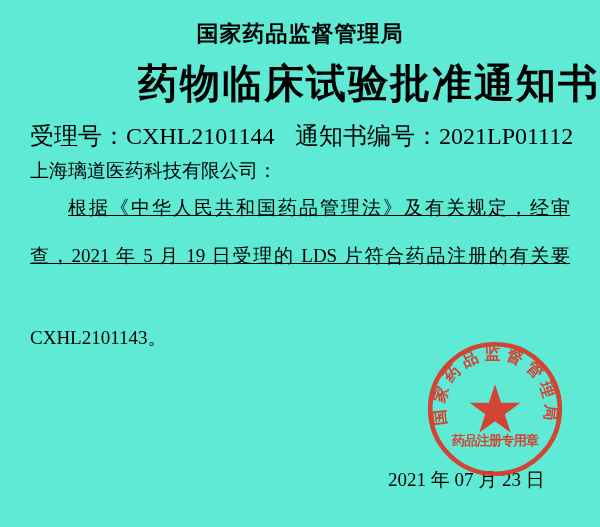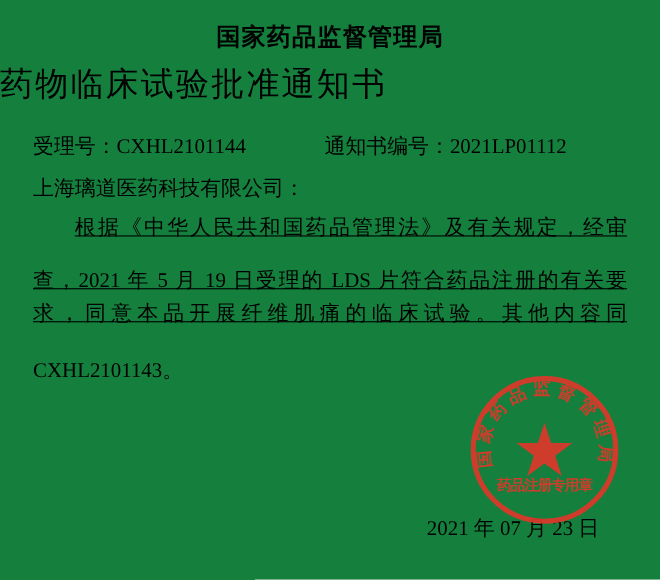--- a/index.html
+++ b/index.html
@@ -1,49 +1,49 @@
 <!DOCTYPE html>
 <html><head>
 <meta charset="utf-8">
 <style>
   html, body { margin: 0; padding: 0; background: #ffffff; }
   .page {
     position: relative;
     width: 600px;
     height: 527px;
-    background: #15803d;
+    background: #5eead4;
     color: #000000;
     font-family: "Liberation Serif", "DejaVu Serif", serif;
     overflow: hidden;
   }
   .agency {
     position: absolute;
     top: 19px; left: 0;
     width: 100%;
     text-align: center;
     font-family: "DejaVu Sans", "Liberation Sans", sans-serif;
     font-weight: bold;
     font-size: 22px;
     letter-spacing: 1px;
   }
   .doc-title {
     position: absolute;
     top: 56px; left: 0;
     width: 100%;
-    text-align: left;
-    font-weight: normal;
-    font-size: 30px;
+    text-align: right;
+    font-weight: bold;
+    font-size: 40px;
     letter-spacing: 2px;
   }
   .meta-row {
     position: absolute;
     top: 120px; left: 30px;
     width: 540px;
     height: 24px;
-    font-size: 19px;
+    font-size: 24px;
   }
   .meta-left { position: absolute; left: 0; top: 0; white-space: nowrap; }
   .meta-right { position: absolute; left: 265px; top: 0; white-space: nowrap; text-align: center; }
   .addressee {
     position: absolute;
     top: 158px; left: 30px;
     font-size: 19px;
     white-space: nowrap;
   }
   .body-line {
@@ -94,21 +94,20 @@
     </div>
     <div class="meta-right">
       <span>通知书编号：</span><span>2021LP01112</span>
     </div>
   </div>
 
   <div class="addressee">上海璃道医药科技有限公司：</div>
 
   <div class="body-line line-1 just">根据《中华人民共和国药品管理法》及有关规定，经审</div>
   <div class="body-line line-2 just">查，2021 年 5 月 19 日受理的 LDS 片符合药品注册的有关要</div>
-  <div class="body-line line-3 just">求，同意本品开展纤维肌痛的临床试验。其他内容同</div>
   <div class="body-line line-4">CXHL2101143。</div>
 
   <div class="issue-date">2021 年 07 月 23 日</div>
 
   <svg class="seal" viewBox="0 0 140 140" xmlns="http://www.w3.org/2000/svg">
     <circle cx="70" cy="70" r="63" fill="none" stroke="#dc382a" stroke-width="4.5"></circle>
     <path id="sealArc" d="M 23.15 84.3 A 49 49 0 1 1 116.85 84.3" fill="none"></path>
     <text class="ring-text">
       <textPath href="#sealArc" startOffset="50%" text-anchor="middle">国家药品监督管理局</textPath>
     </text>

